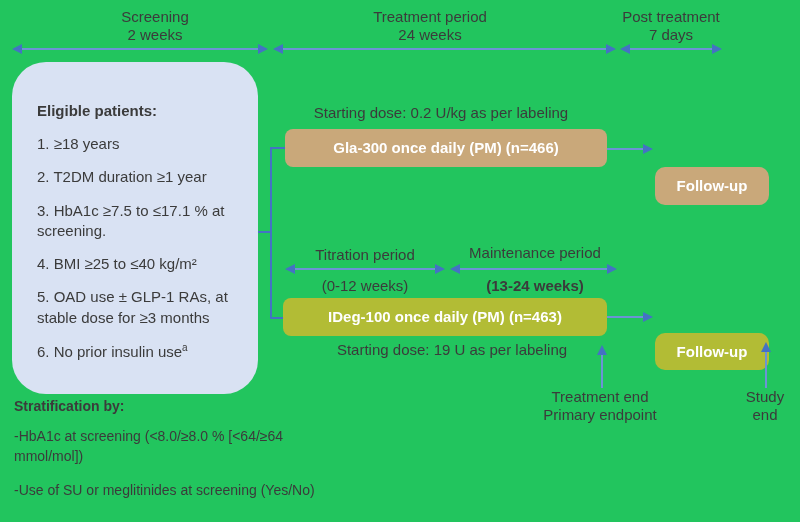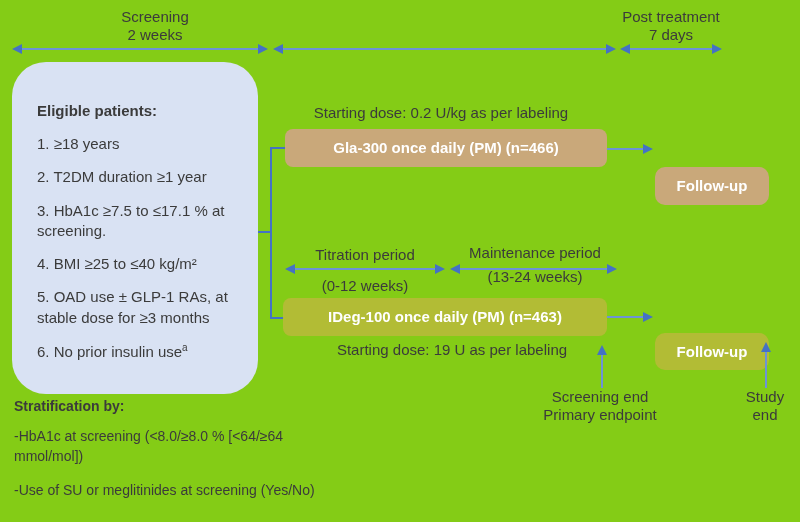--- a/index.html
+++ b/index.html
@@ -1,19 +1,19 @@
 <!DOCTYPE html>
 <html><head>
 <meta charset="utf-8">
 <style>
   * { margin:0; padding:0; box-sizing:border-box; }
   html,body { background:#fff; }
   body { font-family:"Liberation Sans", sans-serif; color:#3b3b3b; }
   .canvas {
-    position:relative; width:800px; height:522px; background:#84cc16;
+    position:relative; width:800px; height:522px; background:#22c55e;
     overflow:hidden; font-size:15px;
   }
   .abs { position:absolute; }
   .ctr { text-align:center; }
   .phase-label { line-height:18px; color:#3b3b3b; }
   
   .harrow { position:absolute; display:flex; align-items:center; height:10px; }
   .harrow .shaft { flex:1; height:2px; background:#6d93d6; }
   .harrow .ah { width:0; height:0; border-top:5px solid transparent; border-bottom:5px solid transparent; }
   .harrow .ah.l { border-right:10px solid #4472C4; }
@@ -53,20 +53,24 @@
 </style>
 </head>
 <body>
 
 <div class="canvas">
 
   <div class="abs ctr phase-label" style="left:75px; top:8px; width:160px;">
     <div>Screening</div>
     <div>2 weeks</div>
   </div>
+  <div class="abs ctr phase-label" style="left:350px; top:8px; width:160px;">
+    <div>Treatment period</div>
+    <div>24 weeks</div>
+  </div>
   <div class="abs ctr phase-label" style="left:591px; top:8px; width:160px;">
     <div>Post treatment</div>
     <div>7 days</div>
   </div>
 
   <div class="harrow" style="left:12px; top:44px; width:256px;">
     <span class="ah l"></span>
       <span class="shaft"></span>
       <span class="ah r"></span>
   </div>
@@ -100,21 +104,21 @@
   <div class="arm-box tan" style="left:285px; top:129px; width:322px;">Gla-300 once daily (PM) (n=466)</div>
   <div class="harrow" style="left:607px; top:144px; width:46px;">
     <span class="shaft"></span>
       <span class="ah r"></span>
   </div>
   <div class="fu-box tan" style="left:655px; top:131px;">Follow-up</div>
 
   <div class="sub-label" style="left:280px; top:246px;">Titration period</div>
   <div class="sub-label" style="left:280px; top:277px;">(0-12 weeks)</div>
   <div class="sub-label" style="left:450px; top:244px;">Maintenance period</div>
-  <div class="sub-label" style="left:450px; top:268px;">(13-24 weeks)</div>
+  <div class="sub-label" style="left:450px; top:277px;font-weight:bold;">(13-24 weeks)</div>
   <div class="harrow" style="left:285px; top:264px; width:160px;">
     <span class="ah l"></span>
       <span class="shaft"></span>
       <span class="ah r"></span>
   </div>
   <div class="harrow" style="left:450px; top:264px; width:167px;">
     <span class="ah l"></span>
       <span class="shaft"></span>
       <span class="ah r"></span>
   </div>
@@ -129,21 +133,21 @@
 
   <div class="varrow" style="left:597px; top:345px; height:43px;">
     <span class="vh"></span>
       <span class="vshaft"></span>
   </div>
   <div class="varrow" style="left:761px; top:342px; height:46px;">
     <span class="vh"></span>
       <span class="vshaft"></span>
   </div>
   <div class="anno" style="left:510px; top:388px; width:180px;">
-    <div>Screening end</div>
+    <div>Treatment end</div>
     <div>Primary endpoint</div>
   </div>
   <div class="anno" style="left:725px; top:388px; width:80px;">
     <div>Study</div>
     <div>end</div>
   </div>
 
   <div class="abs strat">
     <div class="strat-title">Stratification by:</div>
     <div class="strat-item">-HbA1c at screening (&lt;8.0/≥8.0 % [&lt;64/≥64 mmol/mol])</div>

